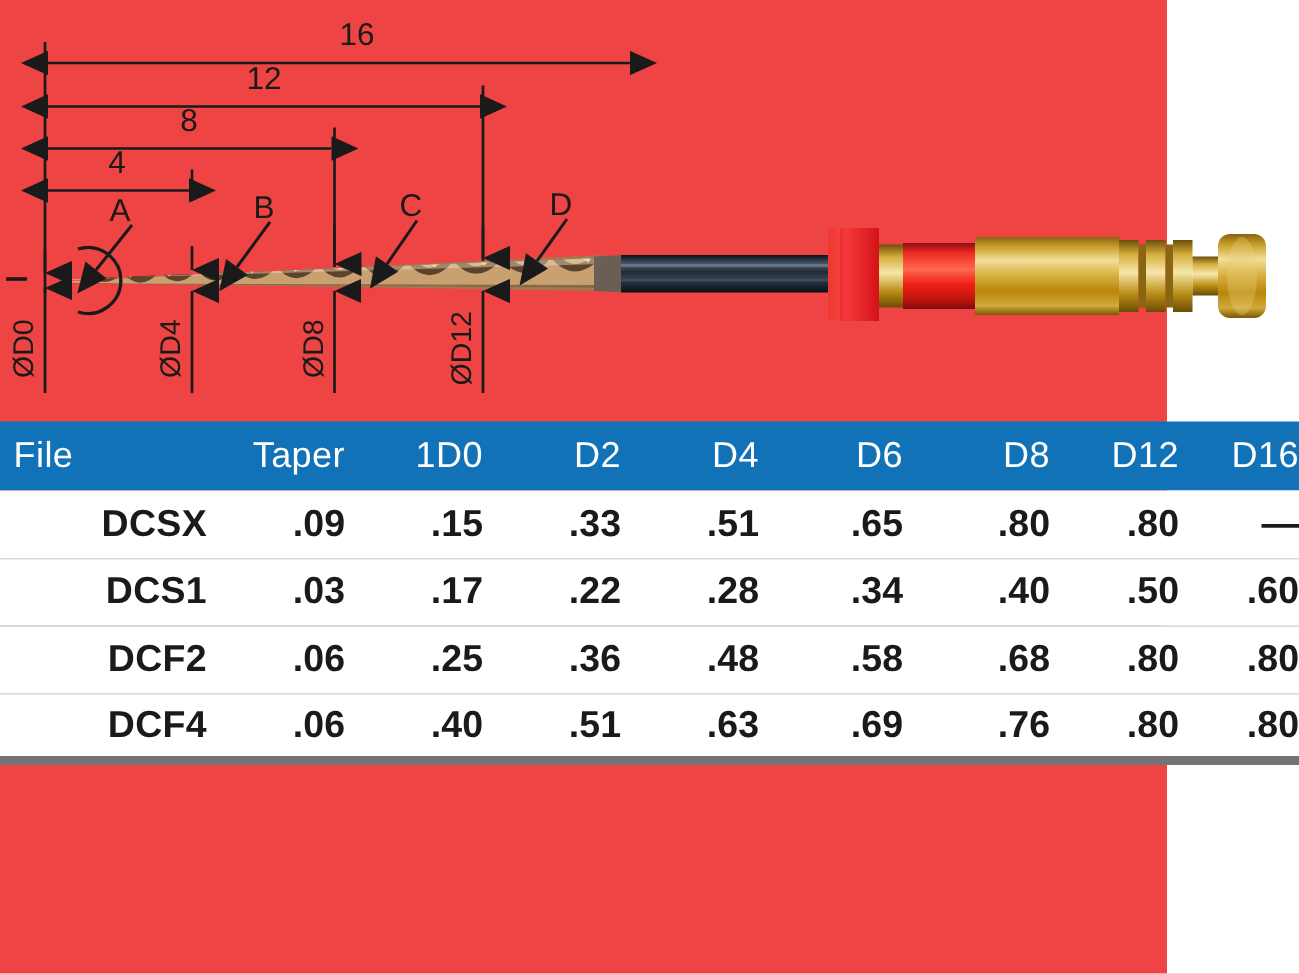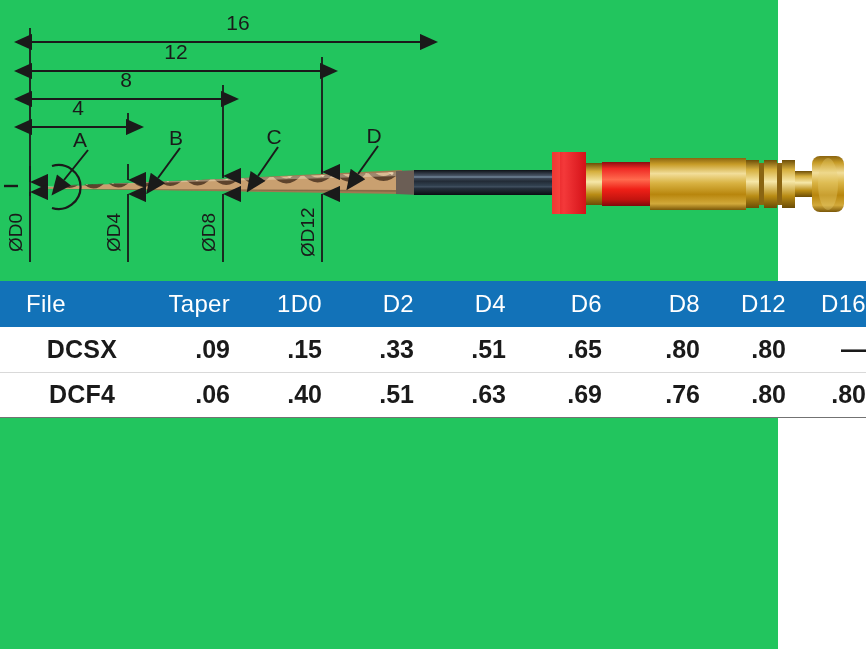--- a/index.html
+++ b/index.html
@@ -2,21 +2,21 @@
 <html><head>
 <meta charset="utf-8">
 <style>
   * { box-sizing: border-box; margin: 0; padding: 0; }
   html, body {
     width: 866px; height: 649px;
     background: #ffffff;
     font-family: "Liberation Sans", sans-serif;
     overflow: hidden;
   }
-  #root { position: relative; width: 778px; height: 649px; background: #22c55e; }
+  #root { position: relative; width: 778px; height: 649px; background: #ef4444; }
 
   
   #diagram { position: absolute; left: 0; top: 0; width: 866px; height: 280px; }
   #diagram svg { display: block; }
 
   
   #spec-table-wrap {
     position: absolute; left: 0; top: 281px; width: 866px;
   }
   table.spec {
@@ -26,33 +26,33 @@
     background: #1272b8;
     color: #ffffff;
     font-size: 24px;
     font-weight: 400;
     letter-spacing: .3px;
     height: 46px;
     vertical-align: middle;
     text-align: right;
     border: none;
   }
-  table.spec thead th.col-file { text-align: left; padding-left: 26px; }
+  table.spec thead th.col-file { text-align: left; padding-left: 9px; }
   table.spec tbody td {
     font-size: 25px;
     font-weight: bold;
     color: #1a1a1a;
     height: 45px;
     text-align: right;
     vertical-align: middle;
     border-bottom: 1px solid #d9d9d9;
     background: #ffffff;
   }
-  table.spec tbody tr:last-child td { border-bottom: 1px solid #737373; }
-  table.spec tbody td.col-file { text-align: center; padding-left: 26px; letter-spacing: .2px; }
+  table.spec tbody tr:last-child td { border-bottom: 6px solid #737373; }
+  table.spec tbody td.col-file { text-align: right; padding-left: 26px; letter-spacing: .2px; }
   .dash { font-weight: bold; }
 </style>
 </head>
 <body>
 
 <div id="root">
 
   <div id="diagram">
     <svg width="866" height="280" viewBox="0 0 866 280" xmlns="http://www.w3.org/2000/svg">
       <defs>
@@ -286,20 +286,42 @@
           <td>.09</td>
           <td>.15</td>
           <td>.33</td>
           <td>.51</td>
           <td>.65</td>
           <td>.80</td>
           <td>.80</td>
           <td class="dash">—</td>
         </tr>
         <tr>
+          <td class="col-file">DCS1</td>
+          <td>.03</td>
+          <td>.17</td>
+          <td>.22</td>
+          <td>.28</td>
+          <td>.34</td>
+          <td>.40</td>
+          <td>.50</td>
+          <td>.60</td>
+        </tr>
+        <tr>
+          <td class="col-file">DCF2</td>
+          <td>.06</td>
+          <td>.25</td>
+          <td>.36</td>
+          <td>.48</td>
+          <td>.58</td>
+          <td>.68</td>
+          <td>.80</td>
+          <td>.80</td>
+        </tr>
+        <tr>
           <td class="col-file">DCF4</td>
           <td>.06</td>
           <td>.40</td>
           <td>.51</td>
           <td>.63</td>
           <td>.69</td>
           <td>.76</td>
           <td>.80</td>
           <td>.80</td>
         </tr>

